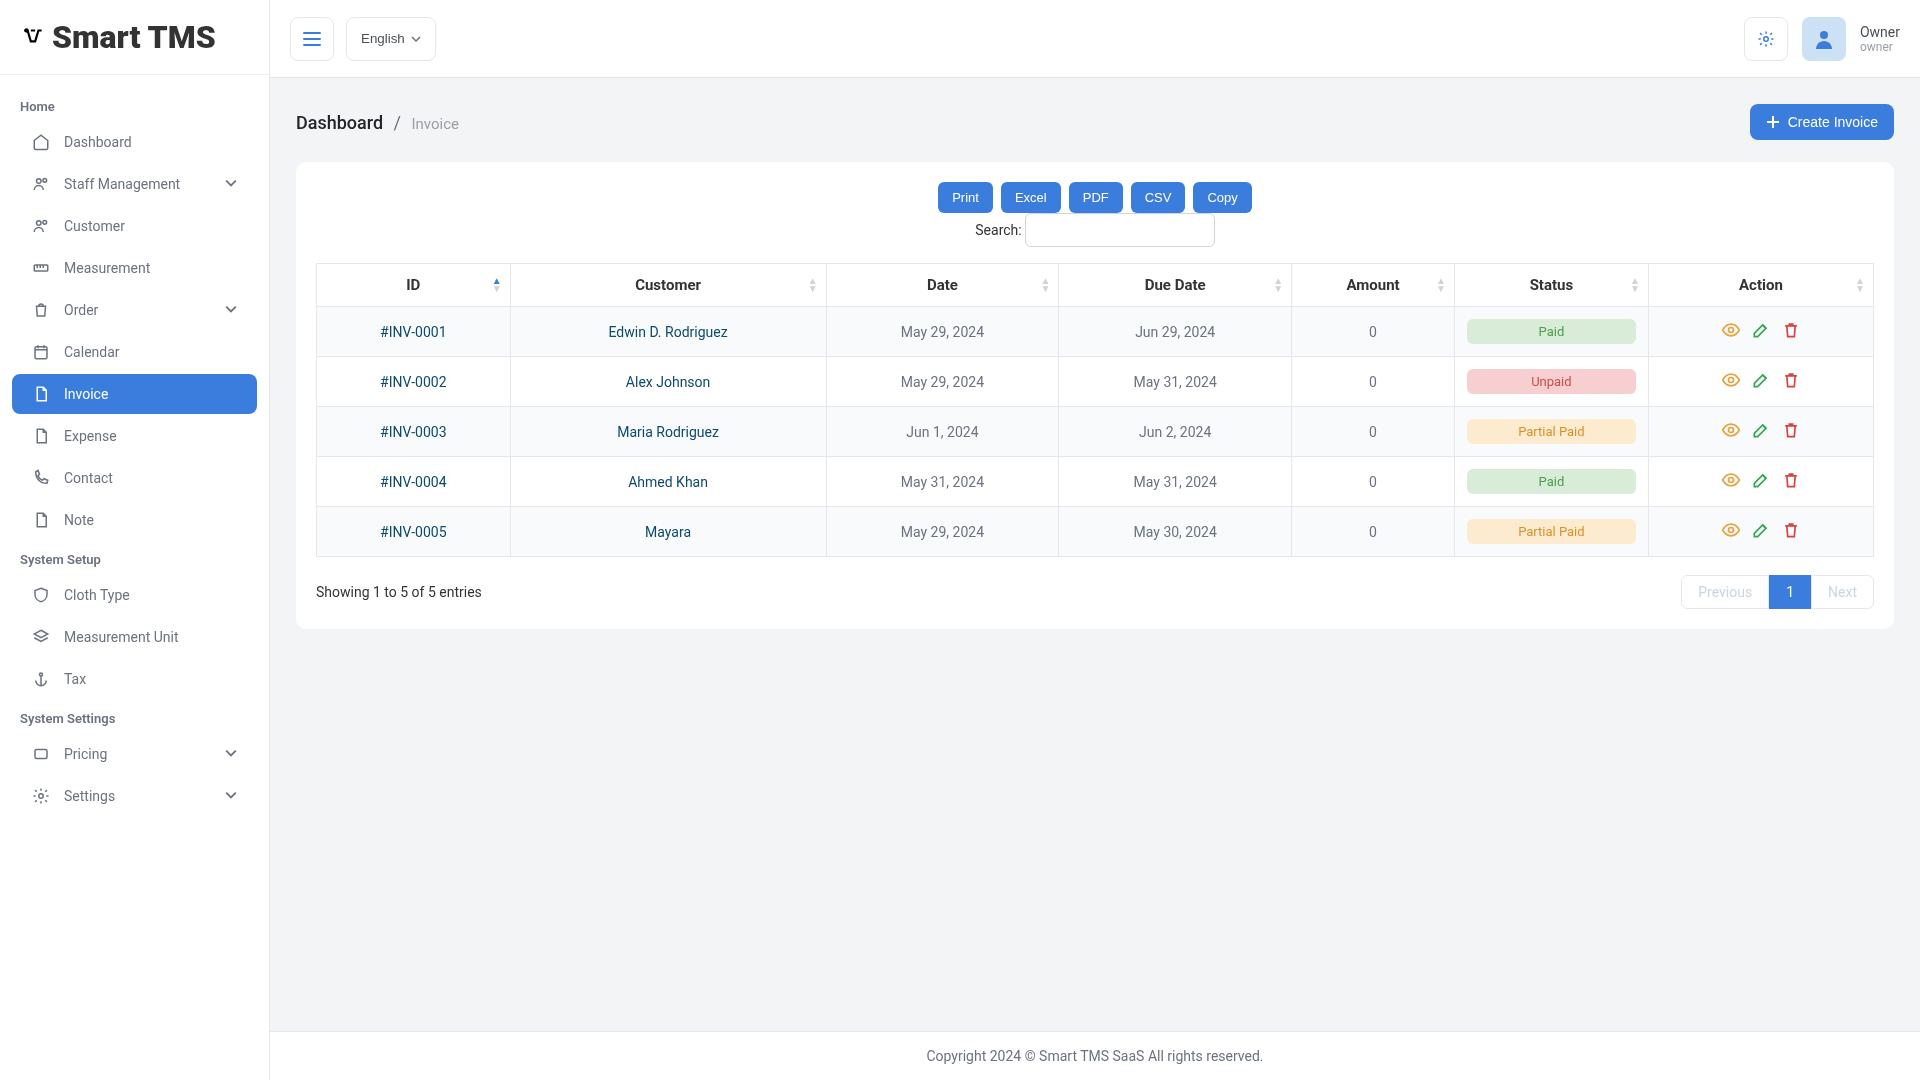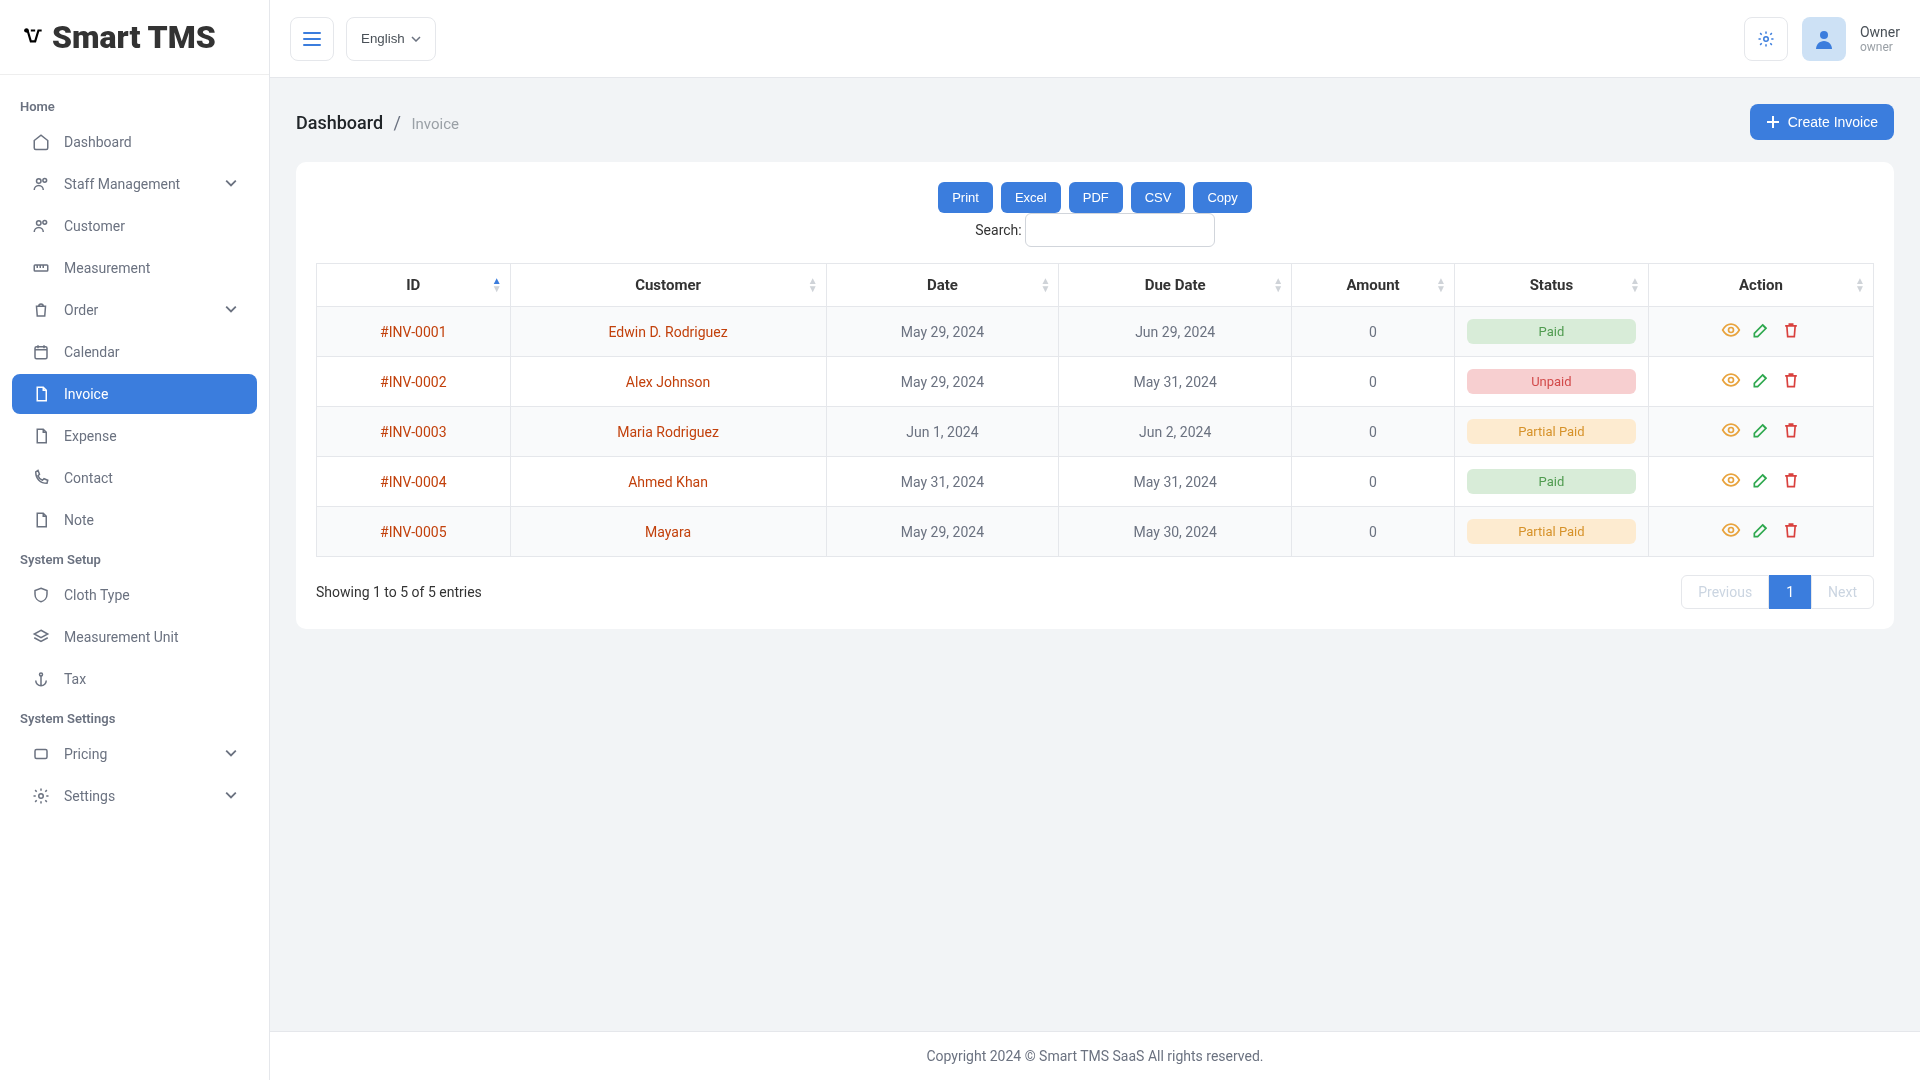--- a/index.html
+++ b/index.html
@@ -43,21 +43,21 @@
 .search-wrap { display:flex; align-items:center; gap:3px; }
 .search-wrap input { border:1px solid #d1d5db; border-radius:6px; padding:6px 10px; width:190px; height:34px; }
 
 table { width:100%; border-collapse:collapse; }
 th, td { border:1px solid #e5e7eb; padding:12px 8px; text-align:center; }
 th { font-weight:700; font-size:15px; position:relative; background:#fff; }
 th .sort { position:absolute; right:8px; top:50%; transform:translateY(-50%); color:#cfd3d8; font-size:10px; line-height:8px; }
 th.sorted .sort-up{ color:#3b7ddd; }
 td { color:#6b7280; font-size:14px; }
 tr.stripe td { background:#f9fafb; }
-.cell-link { color:#c2410c; cursor:pointer; }
+.cell-link { color:#0c4a6e; cursor:pointer; }
 
 .badge { display:inline-block; padding:5px 0; width:96%; border-radius:6px; font-size:13px; }
 .badge.paid { background:#d8ecd8; color:#4f9b4f; }
 .badge.unpaid { background:#f7cfd0; color:#d24a4a; }
 .badge.partial { background:#fdebd0; color:#d6922a; }
 
 .actions { display:flex; justify-content:center; gap:10px; }
 .act { width:20px; height:20px; cursor:pointer; display:inline-flex; align-items:center; justify-content:center; }
 
 .table-footer { display:flex; justify-content:space-between; align-items:center; margin-top:18px; }

